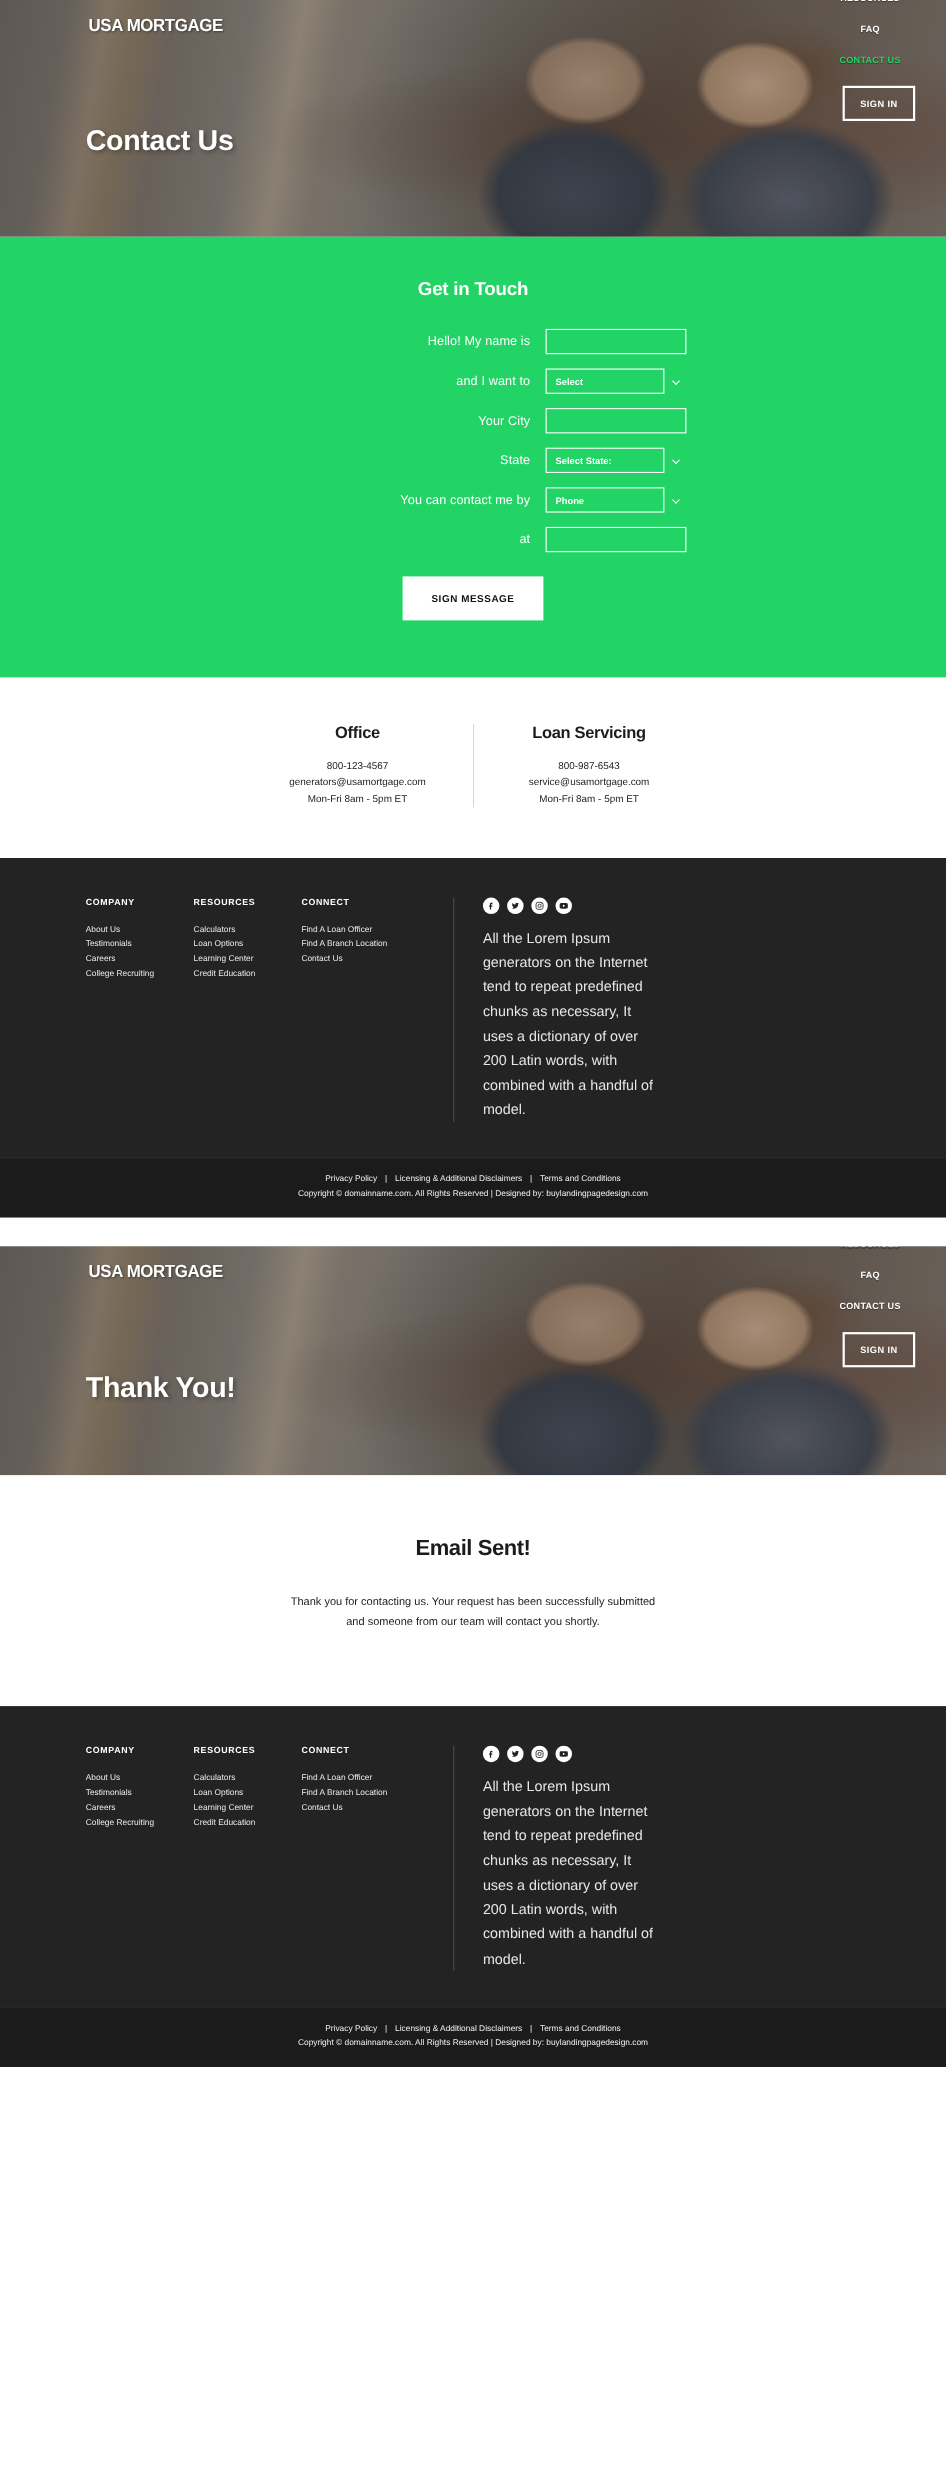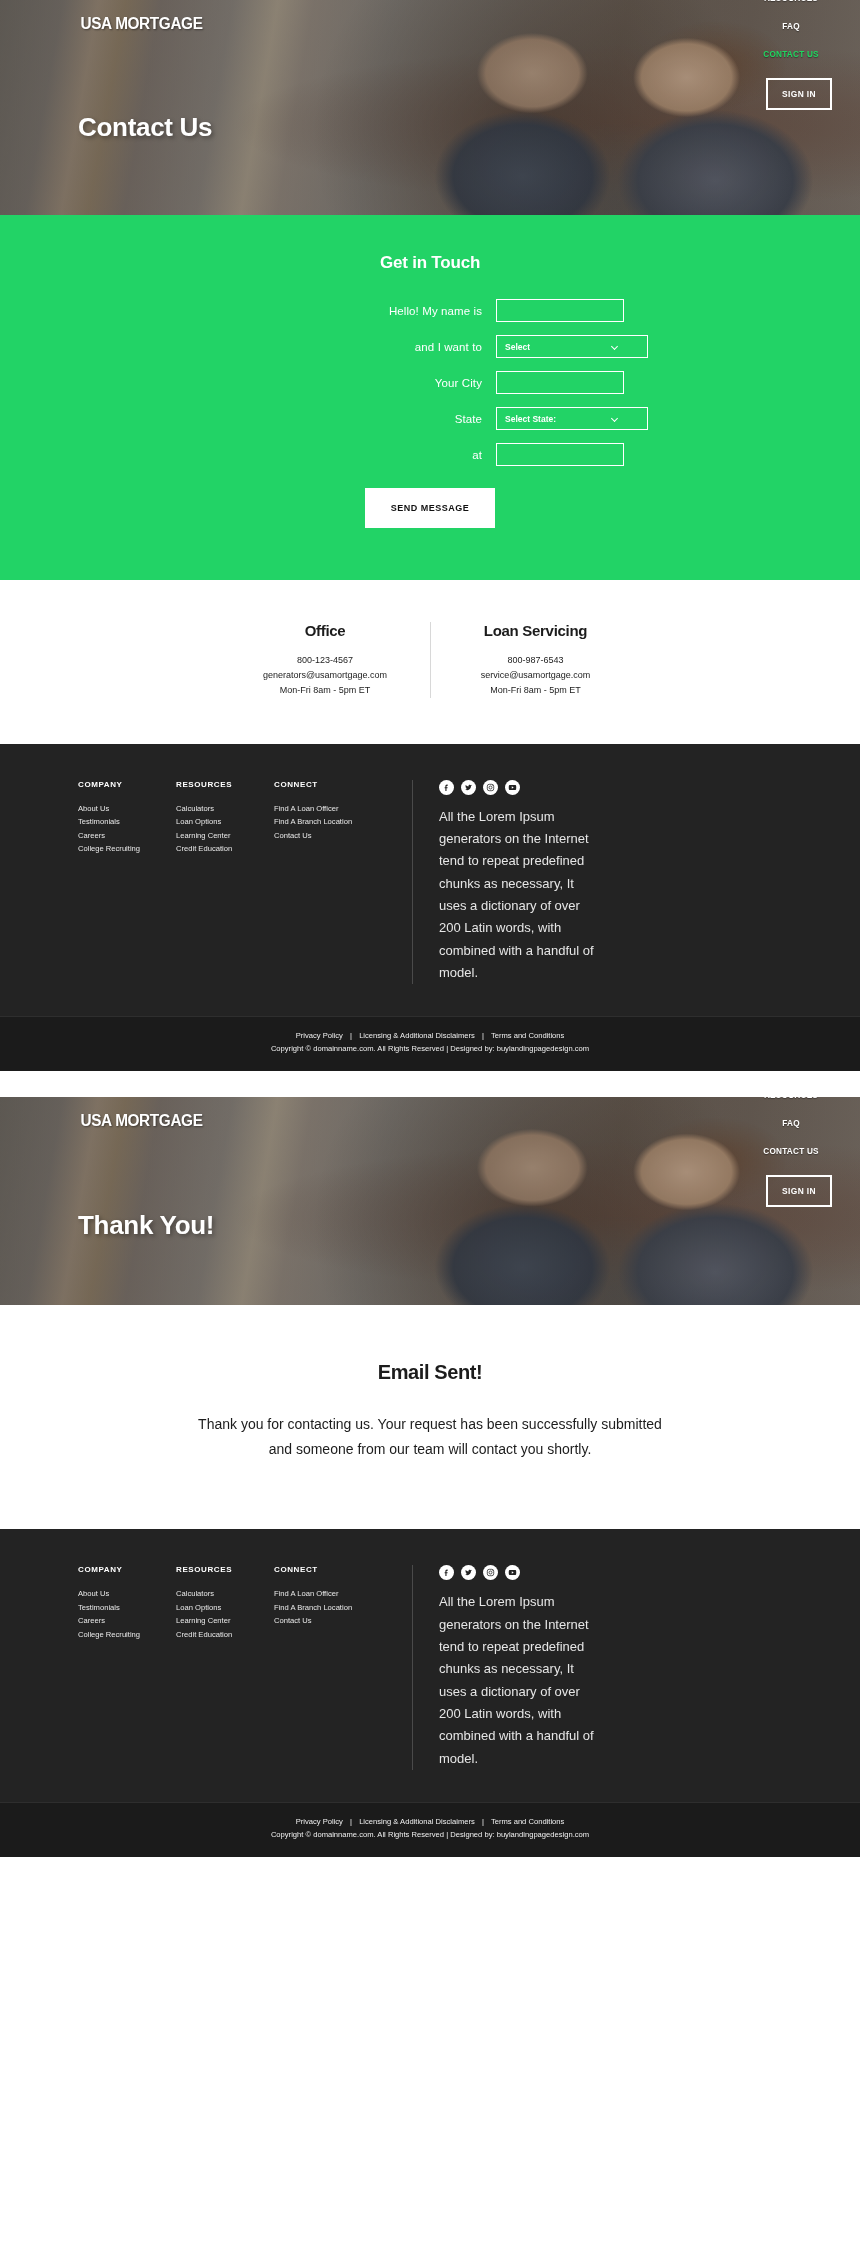--- a/index.html
+++ b/index.html
@@ -139,21 +139,21 @@
     background: transparent;
     color: #ffffff;
     font-family: "Liberation Sans", sans-serif;
     font-size: 8.5px;
     font-weight: 700;
     padding: 0 8px;
     outline: none;
     border-radius: 0;
   }
   .select-wrap { position: relative; width: 128px; height: 23px; }
-  .select-wrap .field { width: 152px; -webkit-appearance: none; appearance: none; padding-right: 20px; }
+  .select-wrap .field { width: 108px; -webkit-appearance: none; appearance: none; padding-right: 20px; }
   .select-wrap .chev {
     position: absolute; right: 7px; top: 50%;
     transform: translateY(-60%) rotate(45deg);
     width: 5px; height: 5px;
     border-right: 1.4px solid #fff;
     border-bottom: 1.4px solid #fff;
     pointer-events: none;
   }
   .send-row { display: flex; justify-content: center; margin-top: 22px; }
   .send-btn {
@@ -248,21 +248,21 @@
     padding: 56px 0 68px;
     text-align: center;
   }
   .thanks-h {
     font-size: 20px;
     font-weight: 700;
     letter-spacing: -0.4px;
     margin-bottom: 28px;
   }
   .thanks-p {
-    font-size: 14px;
+    font-size: 10px;
     line-height: 1.75;
     color: #1c1c1c;
   }
   .gap { height: 26px; background: #ffffff; }
 </style>
 </head>
 <body>
 
 <div class="page">
 
@@ -312,28 +312,37 @@
     <div class="form-row">
       <div class="form-label">State</div>
       <div class="select-wrap">
         <select class="field">
           <option>Select State:</option>
         </select>
         <span class="chev"></span>
       </div>
     </div>
 
+    <div class="form-row">
+      <div class="form-label">You can contact me by</div>
+      <div class="select-wrap">
+        <select class="field">
+          <option>Phone</option>
+        </select>
+        <span class="chev"></span>
+      </div>
+    </div>
 
     <div class="form-row">
       <div class="form-label">at</div>
       <input class="field" type="text" value="" style="">
     </div>
 
     <div class="send-row">
-      <button class="send-btn">SEND MESSAGE</button>
+      <button class="send-btn">SIGN MESSAGE</button>
     </div>
   </div>
 
   <div class="contact-section">
     <div class="contact-col">
       <div class="contact-h">Office</div>
       <div class="contact-line">800-123-4567</div>
       <div class="contact-line">generators@usamortgage.com</div>
       <div class="contact-line">Mon-Fri 8am - 5pm ET</div>
     </div>

